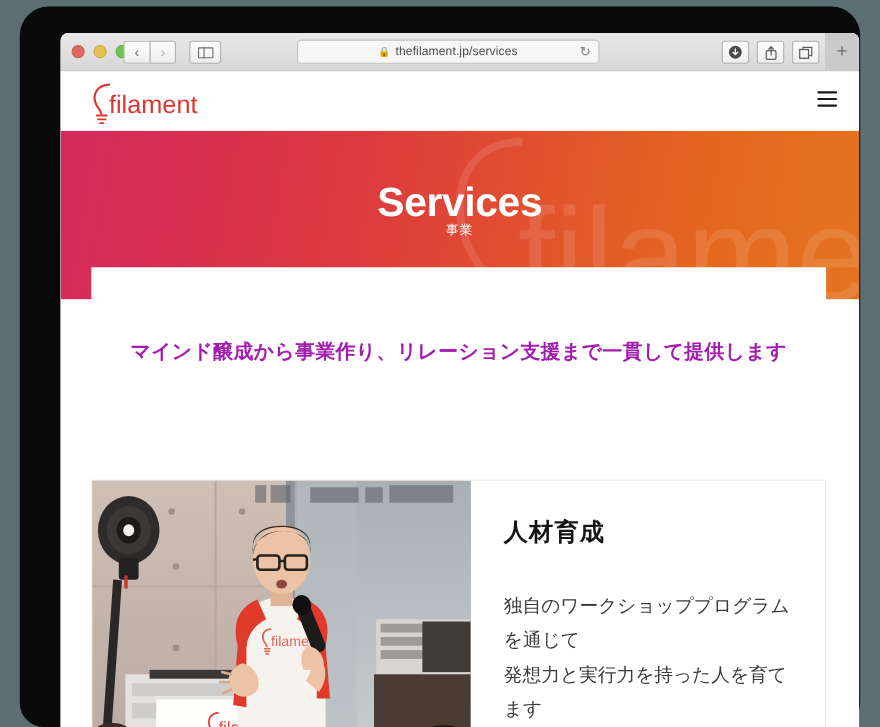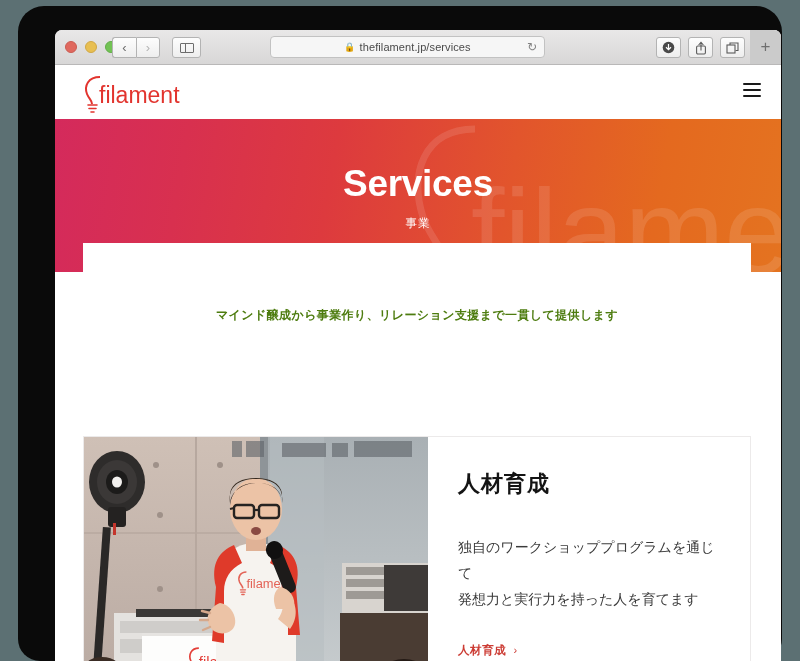--- a/index.html
+++ b/index.html
@@ -113,55 +113,55 @@
   }
   #hero-watermark svg{ display:block; }
   #hero-text{
     position:absolute; left:0; right:0; top:46px; text-align:center;
   }
   #hero-title{
     font-size:37px; font-weight:bold; color:#fff; letter-spacing:-.3px;
     line-height:1;
   }
   #hero-sub{
-    margin-top:14px; font-size:11.5px; color:#fff; letter-spacing:1px;
+    margin-top:0; font-size:11.5px; color:#fff; letter-spacing:1px;
   }
 
   
   #content-panel{
     position:absolute; left:28px; top:178px;
     width:668px; bottom:0;
     background:#ffffff;
     z-index:3;
   }
 
   #tagline{
     margin-top:64px; text-align:center;
-    font-size:12px; font-weight:bold; color:#4d7c0f;
+    font-size:18px; font-weight:bold; color:#a21caf;
     letter-spacing:.4px;
   }
 
   
   #service-card{
     position:absolute; left:0; top:193px; right:0;
     border:1px solid #eceaea;
     display:flex; min-height:250px;
   }
   #card-photo{
     width:344px; flex:none;
     position:relative; overflow:hidden;
     background:#bfb3ab;
   }
   #card-body{ flex:1; padding:32px 28px 0 30px; }
   #card-title{
     font-size:22px; font-weight:bold; color:#141414; letter-spacing:1px;
   }
   #card-desc{
     margin-top:36px;
-    font-size:14px; color:#3b3b3b; line-height:1.85;
+    font-size:17px; color:#3b3b3b; line-height:1.85;
   }
   #card-link{
     margin-top:30px; font-size:11.5px; color:#cc3c34;
     font-weight:bold; letter-spacing:.6px;
     display:inline-flex; align-items:center; gap:7px;
   }
   #card-link .chev{ font-size:11px; font-weight:normal; }
 </style>
 </head>
 <body>

